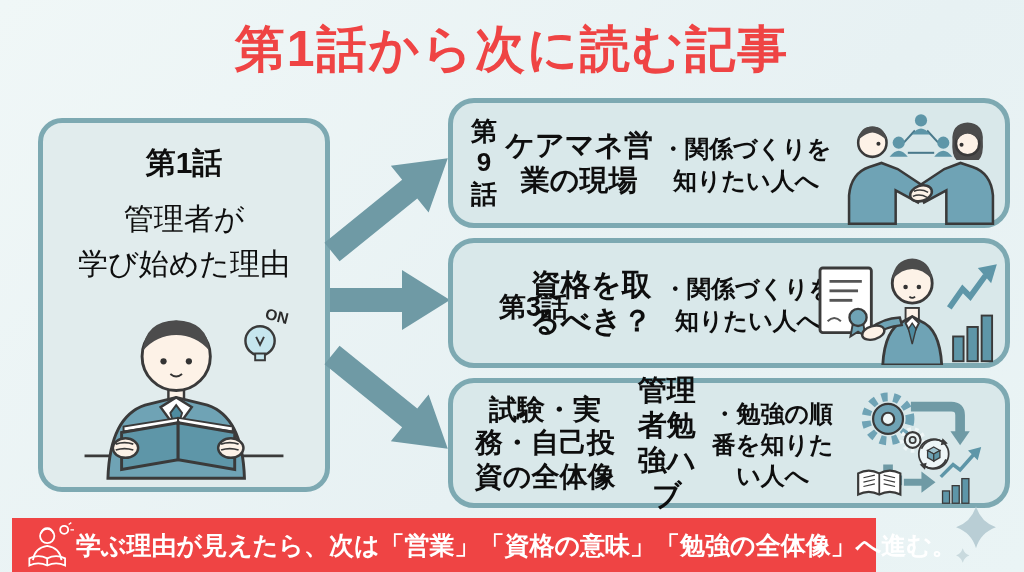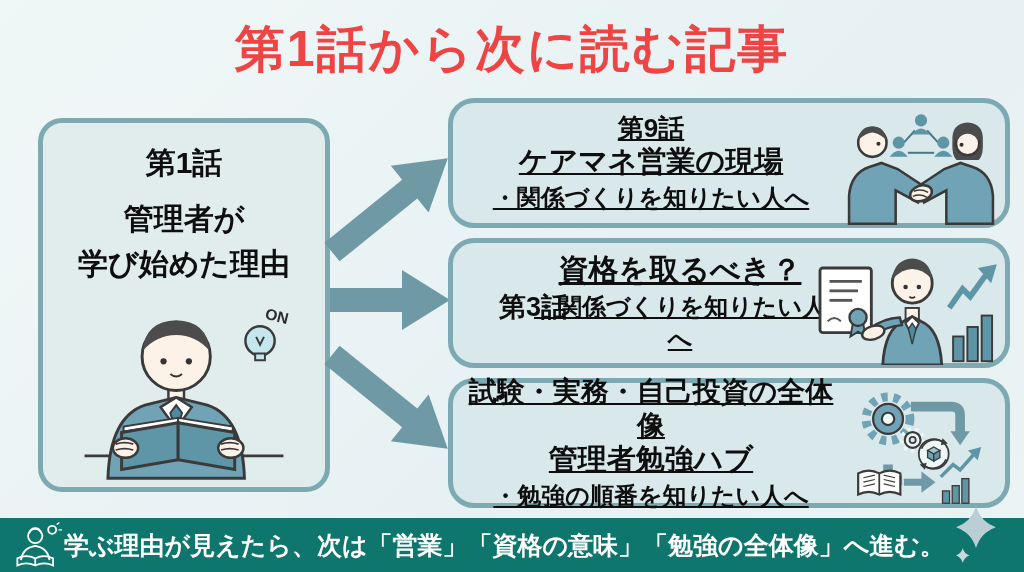--- a/index.html
+++ b/index.html
@@ -14,56 +14,55 @@
     text-align:center;font-size:50px;font-weight:900;letter-spacing:2px;
     color:#ef4444;
   }
   
   .src-box{
     position:absolute;left:38px;top:118px;width:292px;height:374px;
     background:#e1eced;border:5px solid #7da9b2;border-radius:24px;
     box-sizing:border-box;text-align:center;
   }
   .src-ep{font-size:30px;font-weight:900;margin-top:20px;}
-  .src-line{font-size:30px;font-weight:700;line-height:1.5;}
+  .src-line{font-size:30px;font-weight:400;line-height:1.5;}
   .src-line.first{margin-top:12px;}
   .src-illo{position:absolute;left:50%;transform:translateX(-50%);bottom:6px;width:234px;height:176px;}
   
   .art-box{
     position:absolute;left:448px;width:562px;height:130px;
     background:#d9e8ea;border:5px solid #7da9b2;border-radius:26px;
     box-sizing:border-box;
   }
   .art-box.b1{top:98px;}
   .art-box.b2{top:238px;}
   .art-box.b3{top:378px;}
   .art-text{
     position:absolute;left:12px;right:168px;top:0;bottom:0;
-    display:flex;flex-direction:column;justify-content:center;align-items:center;
+    display:flex;flex-direction:row;justify-content:center;align-items:center;
     text-align:center;
-    text-decoration:underline;
   }
   .art-ep{font-size:26px;font-weight:900;line-height:1.2;}
   .art-title{font-size:29px;font-weight:900;line-height:1.2;}
   .art-title.big{font-size:30px;}
   .art-aud{font-size:24px;font-weight:800;line-height:1.3;margin-top:3px;}
   .ep-side{
     position:absolute;left:16px;top:46px;font-size:27px;font-weight:900;margin-left:30px;
   }
   .b2 .art-text{left:70px;}
   .art-illo{position:absolute;top:6px;right:8px;height:116px;}
   .b1 .art-illo{width:152px;}
   .b2 .art-illo{width:188px;right:4px;}
   .b3 .art-illo{width:152px;}
   
   .arrows{position:absolute;left:320px;top:100px;width:134px;height:380px;}
   
   .footer{
-    position:absolute;left:0;top:518px;width:1024px;height:54px;
-    background:#0f766e;
+    position:absolute;left:12px;top:518px;width:864px;height:54px;
+    background:#ef4444;
   }
   .footer-text{
     position:absolute;left:64px;top:50%;transform:translateY(-50%);
     color:#ffffff;font-size:25px;font-weight:800;white-space:nowrap;
   }
   .footer-icon{position:absolute;left:12px;top:3px;width:50px;height:48px;}
   .sparkle{position:absolute;left:950px;top:504px;width:52px;height:62px;}
 </style>
 </head>
 <body>

